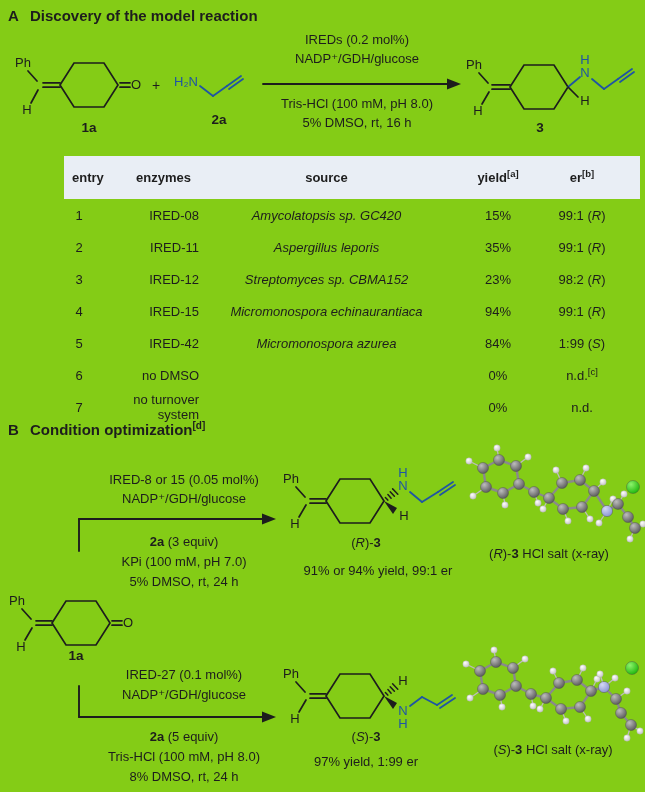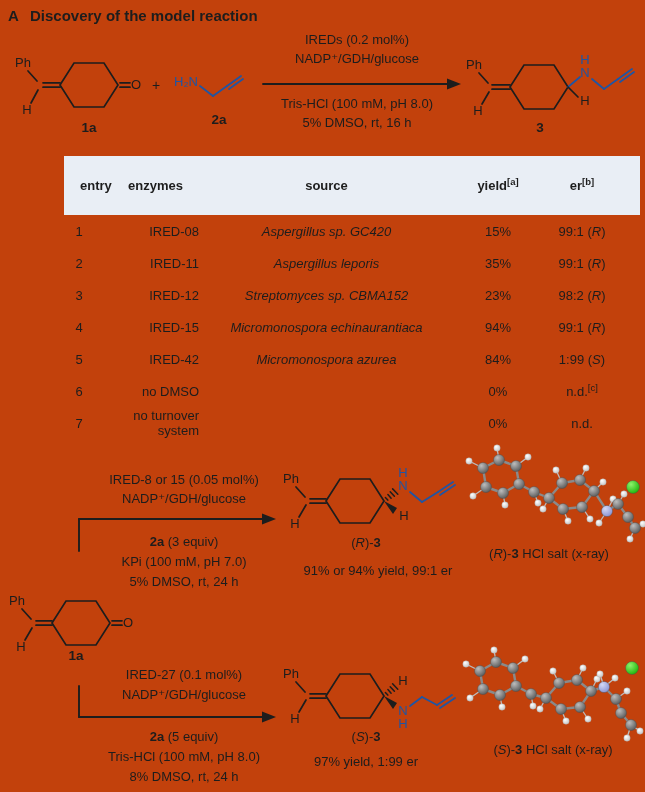--- a/index.html
+++ b/index.html
@@ -1,16 +1,16 @@
 <!DOCTYPE html>
 <html><head>
 <meta charset="utf-8">
 <style>
   html,body{margin:0;padding:0;background:#ffffff;}
-  .page{position:relative;width:645px;height:792px;background:#c2410c;overflow:hidden;
+  .page{position:relative;width:645px;height:792px;background:#84cc16;overflow:hidden;
         font-family:"Liberation Sans","DejaVu Sans",sans-serif;color:#1d1d1d;}
   .sec-title{position:absolute;left:8px;font-size:15px;font-weight:bold;white-space:nowrap;}
   .sec-title .tag{display:inline-block;width:22px;}
   .sup{font-size:10px;vertical-align:super;line-height:0;}
   svg{position:absolute;left:0;font-family:"Liberation Sans","DejaVu Sans",sans-serif;}
   svg text{font-size:13px;fill:#1d1d1d;}
   .bond{stroke:#1d1d1d;stroke-width:1.7;stroke-linecap:round;fill:none;}
   .bbond{stroke:#1f55a4;stroke-width:1.8;stroke-linecap:round;fill:none;}
   .hash{stroke:#1d1d1d;stroke-width:1.5;stroke-linecap:round;}
   .atom{text-anchor:middle;}
@@ -19,21 +19,21 @@
   .cond{text-anchor:middle;}
   .plbl{text-anchor:middle;}
   .plbl .it{font-style:italic;}
   .plbl .bold{font-weight:bold;}
   .bold{font-weight:bold;}
   .it{font-style:italic;}
   .plus{font-size:14px;text-anchor:middle;}
   
   .tablewrap{position:absolute;left:64px;top:156px;width:576px;}
   table{border-collapse:collapse;table-layout:fixed;width:576px;font-size:13px;}
-  th{background:#e9eef5;font-weight:bold;height:27px;text-align:center;padding:16px;}
+  th{background:#e9eef5;font-weight:bold;height:27px;text-align:center;padding:8px;}
   td{height:32px;text-align:center;padding:0;}
   th.c-enzyme,td.c-enzyme{text-align:right;padding-left:12px;}
   td.c-source{font-style:italic;}
   .seg-sup{font-size:9.5px;vertical-align:super;line-height:0;}
   .seg-i{font-style:italic;}
 </style>
 </head>
 <body>
 
 <div class="page">
@@ -115,21 +115,21 @@
           <th><span>source</span></th>
           <th><span>yield</span><span class="seg-sup">[a]</span></th>
           <th><span>er</span><span class="seg-sup">[b]</span></th>
           <th></th>
         </tr>
       </thead>
       <tbody>
           <tr>
             <td><span>1</span></td>
             <td class="c-enzyme"><span>IRED-08</span></td>
-            <td class="c-source"><span>Aspergillus sp. GC420</span></td>
+            <td class="c-source"><span>Amycolatopsis sp. GC420</span></td>
             <td><span>15%</span></td>
             <td><span>99:1 (</span><span class="seg-i">R</span><span>)</span></td>
             <td></td>
           </tr>
           <tr>
             <td><span>2</span></td>
             <td class="c-enzyme"><span>IRED-11</span></td>
             <td class="c-source"><span>Aspergillus leporis</span></td>
             <td><span>35%</span></td>
             <td><span>99:1 (</span><span class="seg-i">R</span><span>)</span></td>
@@ -172,20 +172,23 @@
             <td class="c-enzyme"><span>no turnover system</span></td>
             <td class="c-source"><span></span></td>
             <td><span>0%</span></td>
             <td><span>n.d.</span></td>
             <td></td>
           </tr>
         </tbody>
     </table>
   </div>
 
+  <div class="sec-title" style="top:421px">
+    <span class="tag">B</span><span><span>Condition optimization</span><span class="sup">[d]</span></span>
+  </div>
 
   <svg class="scheme-b" style="top:440px" width="645" height="352" viewBox="0 0 645 352">
     <defs>
       <radialGradient id="gradC" cx="35%" cy="30%" r="75%">
         <stop offset="0%" stop-color="#bdbdbd"></stop>
           <stop offset="100%" stop-color="#595959"></stop>
       </radialGradient>
       <radialGradient id="gradH" cx="35%" cy="30%" r="75%">
         <stop offset="0%" stop-color="#ffffff"></stop>
           <stop offset="100%" stop-color="#c6c6c6"></stop>

